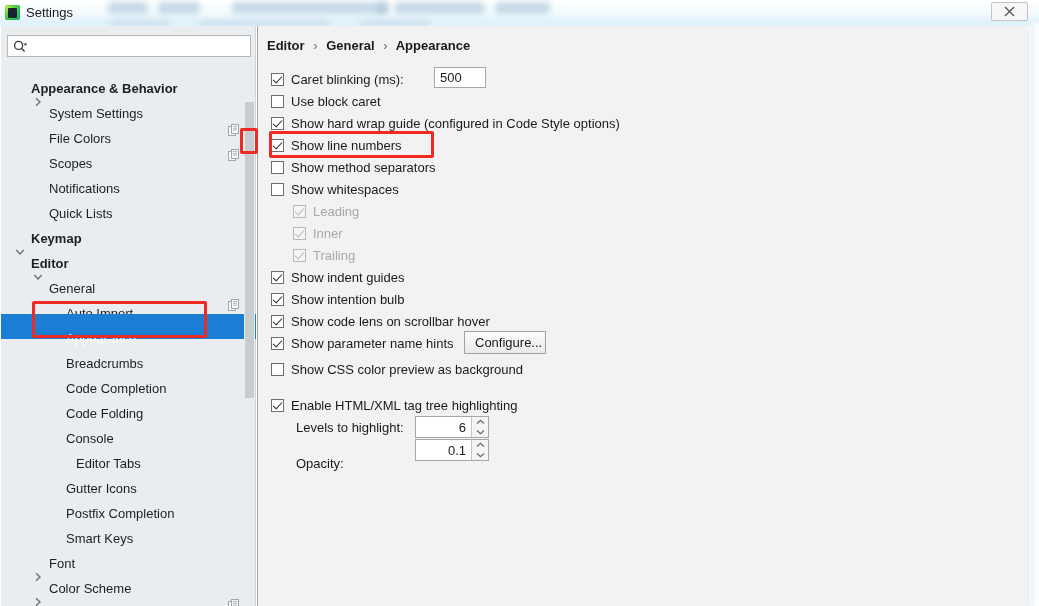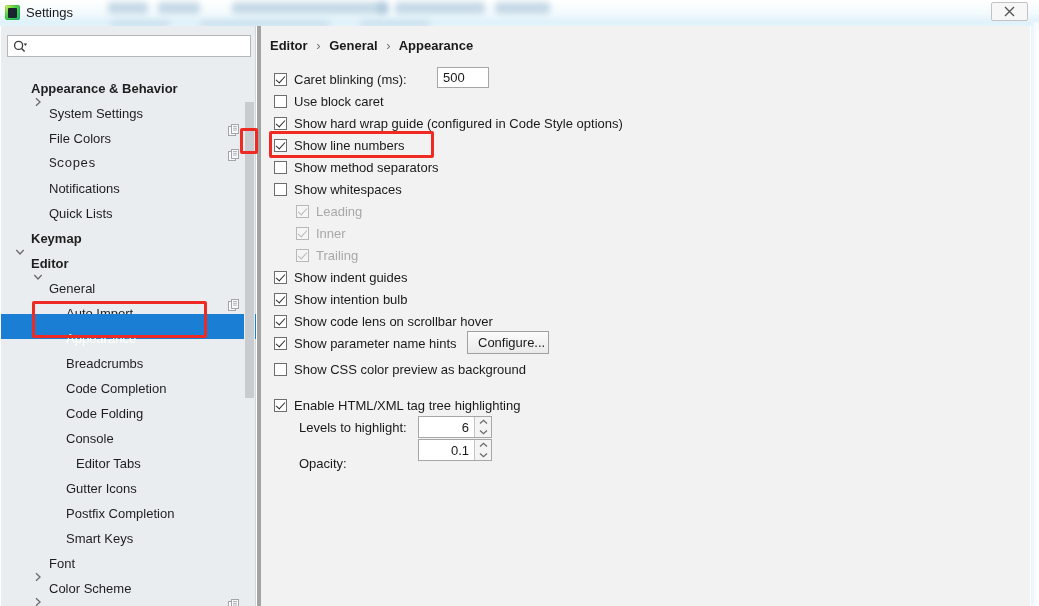--- a/index.html
+++ b/index.html
@@ -129,21 +129,21 @@
   }
   #side-scroll-thumb {
     position: absolute; left: 244px; top: 76px; width: 9px; height: 296px;
     background: #c8ccd0; border-radius: 0; cursor: pointer;
   }
 
   
   #right-panel {
     position: absolute; left: 257px; top: 0; width: 773px; height: 580px;
     background: #f2f2f2;
-    border-left: 4px solid #a3a3a3;
+    border-left: 1px solid #a3a3a3;
   }
   #breadcrumb {
     position: absolute; left: 9px; top: 12px;
     font-size: 13px; font-weight: bold; color: #1a1a1a; white-space: nowrap;
   }
   #breadcrumb .sep { font-weight: normal; color: #6f6f6f; margin: 0 5px; }
 
   .opt-row {
     position: absolute; left: 13px; height: 22px; white-space: nowrap;
   }
@@ -271,21 +271,21 @@
           </div>
           <div class="tree-row">
             <span class="tree-label" style="left: 48px; text-align: right;">File Colors</span>
             <span class="copy-badge"><svg width="12" height="13" viewBox="0 0 12 13" aria-hidden="true">
                 <rect x="0.5" y="2.5" width="7" height="9" fill="#fff" stroke="#8c8c8c" stroke-width="1"></rect>
                 <rect x="3.5" y="0.5" width="7" height="9" fill="#fff" stroke="#8c8c8c" stroke-width="1"></rect>
                 <path d="M5 2.5 H9 M5 4.3 H9 M5 6.1 H9" stroke="#8c8c8c" stroke-width=".8"></path>
               </svg></span>
           </div>
           <div class="tree-row">
-            <span class="tree-label" style="left: 48px; font-family: Liberation Mono, monospace;">Scopes</span>
+            <span class="tree-label" style="left: 48px;">Scopes</span>
             <span class="copy-badge"><svg width="12" height="13" viewBox="0 0 12 13" aria-hidden="true">
                 <rect x="0.5" y="2.5" width="7" height="9" fill="#fff" stroke="#8c8c8c" stroke-width="1"></rect>
                 <rect x="3.5" y="0.5" width="7" height="9" fill="#fff" stroke="#8c8c8c" stroke-width="1"></rect>
                 <path d="M5 2.5 H9 M5 4.3 H9 M5 6.1 H9" stroke="#8c8c8c" stroke-width=".8"></path>
               </svg></span>
           </div>
           <div class="tree-row">
             <span class="tree-label" style="left: 48px;">Notifications</span>
           </div>
           <div class="tree-row">

